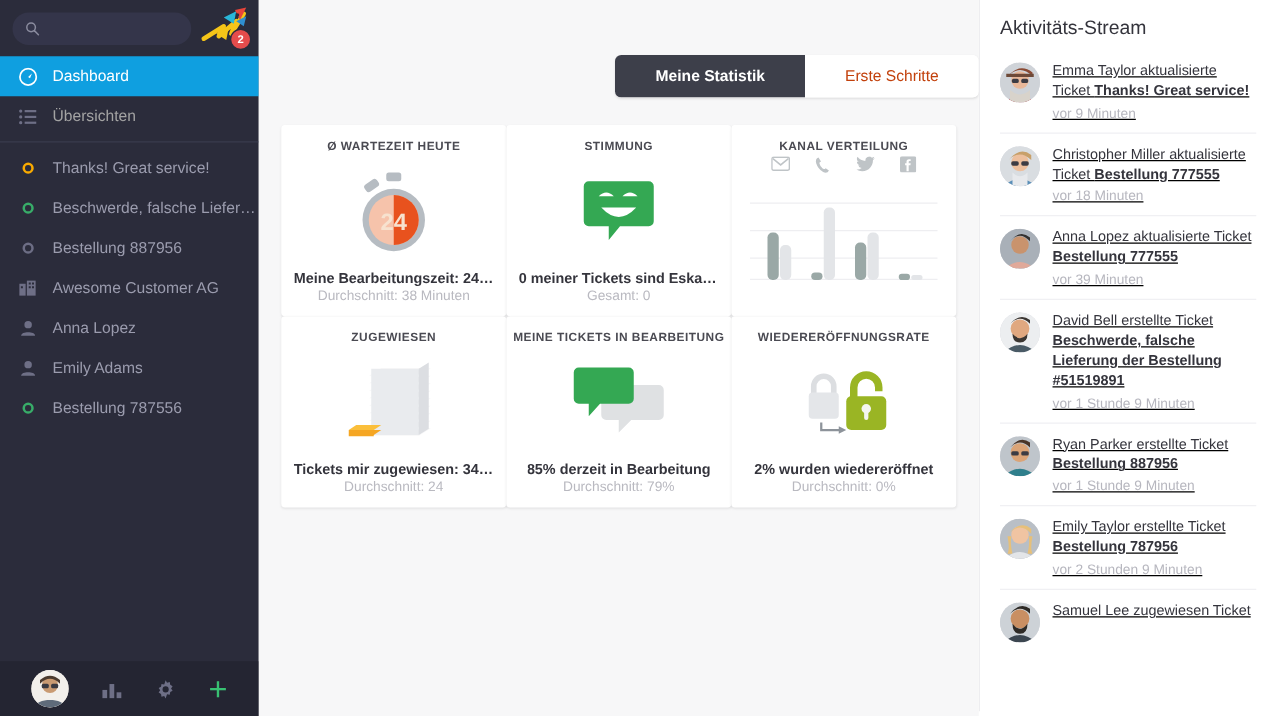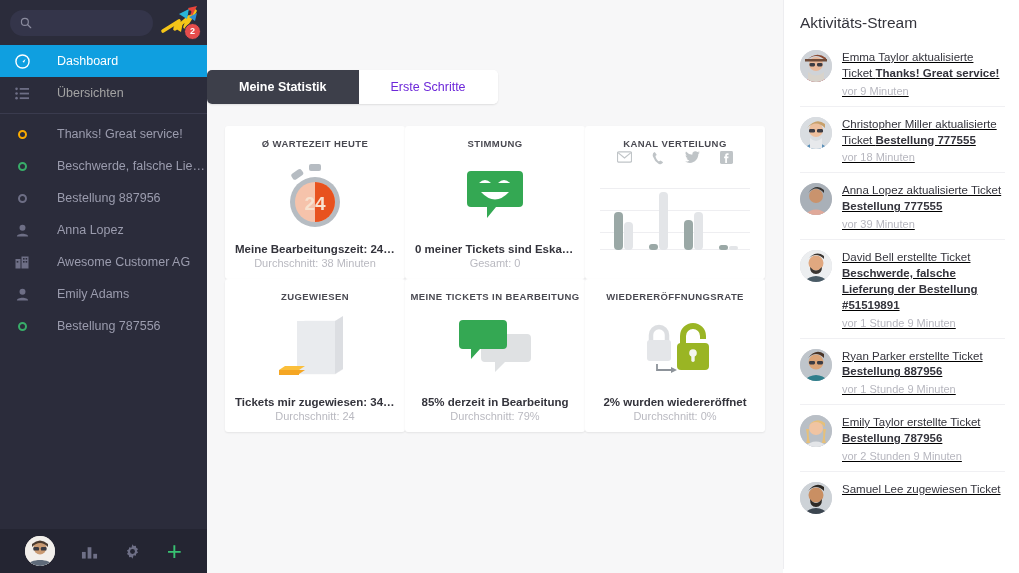--- a/index.html
+++ b/index.html
@@ -38,21 +38,21 @@
   .logo-wrap { position: relative; width: 42px; height: 36px; flex: 0 0 42px; }
   .badge {
     position: absolute; right: 0px; bottom: 1px;
     width: 17px; height: 17px; border-radius: 50%;
     background: #e54c4c; color: #fff; font-size: 9px; font-weight: bold;
     display: flex; align-items: center; justify-content: center;
     border: 1.5px solid #2b2c3b;
   }
   .nav-item {
     height: 32px; display: flex; align-items: center;
-    padding-left: 14px; gap: 27px; cursor: pointer;
+    padding-left: 14px; gap: 12px; cursor: pointer;
     font-size: 12.5px; color: #9b9cae;
   }
   .nav-item .ico { width: 16px; display: flex; align-items: center; justify-content: center; flex: 0 0 16px; }
   .nav-item.active { background: #0f9fe0; color: #ffffff; font-weight: normal; }
   .nav-item.dim { color: #a3a3a3; }
   .nav-sep { height: 1px; background: #3a3b4e; margin: 4px 0; }
   .nav-label { white-space: nowrap; overflow: hidden; text-overflow: ellipsis; }
   .dot {
     width: 9px; height: 9px; border-radius: 50%;
     border: 2px solid #888; background: transparent;
@@ -73,29 +73,29 @@
     position: relative; flex: 0 0 30px;
   }
   .plus { color: #38c172; font-size: 26px; line-height: 1; font-weight: 300; }
 
   
   .main {
     flex: 1; height: 573px; background: #f7f7f8;
     position: relative; overflow: hidden;
   }
   .tabs {
-    display: flex; justify-content: flex-start; padding-top: 30px; margin-top: 40px;
+    display: flex; justify-content: flex-end; padding-top: 44px;
   }
   .tabgroup {
     display: flex; border-radius: 5px; overflow: hidden;
     background: #ffffff; box-shadow: 0 1px 2px rgba(0,0,0,0.10);
   }
   .tab {
     padding: 10px 32px; font-size: 12.5px; cursor: pointer;
-    color: #6d28d9; background: #ffffff; white-space: nowrap;
+    color: #c2410c; background: #ffffff; white-space: nowrap;
   }
   .tab.active { background: #3d3f4a; color: #ffffff; font-weight: bold; }
 
   .cards {
     display: grid;
     grid-template-columns: repeat(3, 180px);
     justify-content: center;
     margin-top: 22px;
   }
   .card {
@@ -226,41 +226,41 @@
 
     <div class="nav-item">
       <span class="ico">
           <span class="dot grey"></span>
         </span>
       <span class="nav-label">Bestellung 887956</span>
     </div>
 
     <div class="nav-item">
       <span class="ico">
-        <svg width="13" height="13" viewBox="0 0 14 14">
-          <circle cx="7" cy="4" r="3.2" fill="#6e6f86"></circle>
-          <path d="M1 13.5 C1 9.6 13 9.6 13 13.5 Z" fill="#6e6f86"></path>
-        </svg>
-      </span>
-      <span class="nav-label">Anna Lopez</span>
-    </div>
-
-    <div class="nav-item">
-      <span class="ico">
         <svg width="14" height="13" viewBox="0 0 14 13">
           <rect x="0.5" y="3" width="5" height="9.5" fill="#6e6f86"></rect>
           <rect x="6.5" y="0.5" width="7" height="12" fill="#6e6f86"></rect>
           <rect x="8" y="2" width="1.6" height="1.6" fill="#2b2c3b"></rect>
           <rect x="10.6" y="2" width="1.6" height="1.6" fill="#2b2c3b"></rect>
           <rect x="8" y="5" width="1.6" height="1.6" fill="#2b2c3b"></rect>
           <rect x="10.6" y="5" width="1.6" height="1.6" fill="#2b2c3b"></rect>
           <rect x="1.7" y="5" width="1.6" height="1.6" fill="#2b2c3b"></rect>
         </svg>
       </span>
       <span class="nav-label">Awesome Customer AG</span>
+    </div>
+
+    <div class="nav-item">
+      <span class="ico">
+        <svg width="13" height="13" viewBox="0 0 14 14">
+          <circle cx="7" cy="4" r="3.2" fill="#6e6f86"></circle>
+          <path d="M1 13.5 C1 9.6 13 9.6 13 13.5 Z" fill="#6e6f86"></path>
+        </svg>
+      </span>
+      <span class="nav-label">Anna Lopez</span>
     </div>
 
     <div class="nav-item">
       <span class="ico">
         <svg width="13" height="13" viewBox="0 0 14 14">
           <circle cx="7" cy="4" r="3.2" fill="#6e6f86"></circle>
           <path d="M1 13.5 C1 9.6 13 9.6 13 13.5 Z" fill="#6e6f86"></path>
         </svg>
       </span>
       <span class="nav-label">Emily Adams</span>

